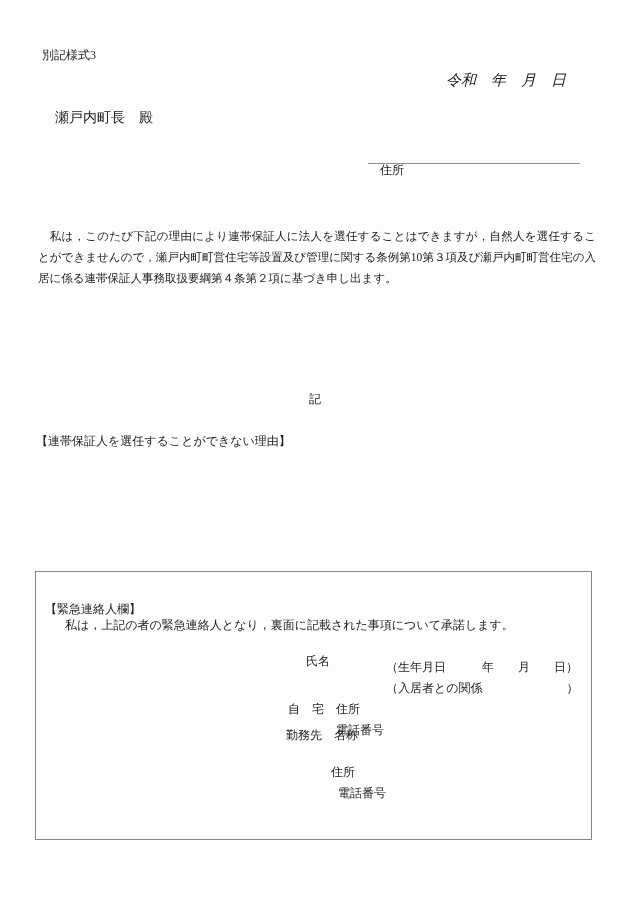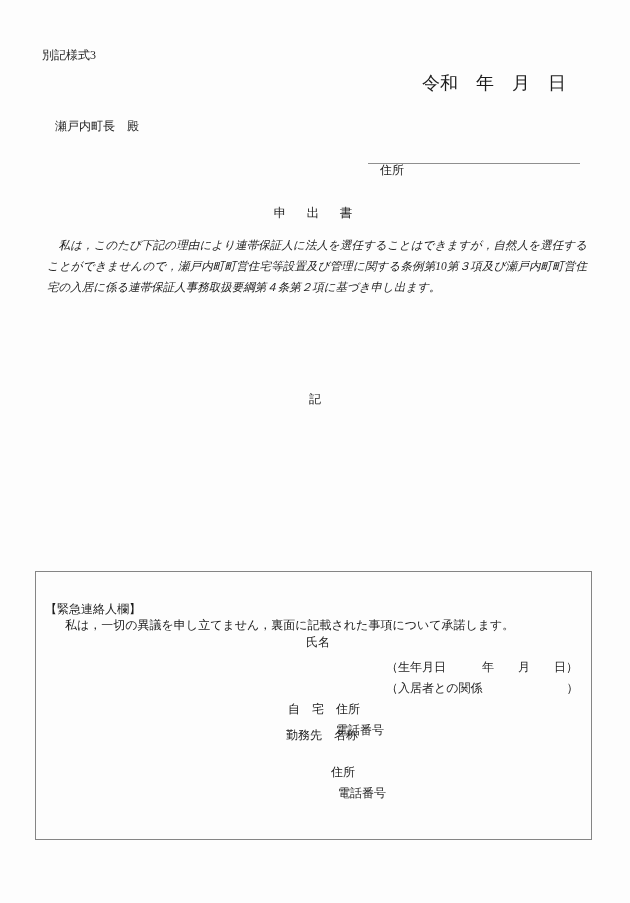--- a/index.html
+++ b/index.html
@@ -11,22 +11,22 @@
     margin: 0 auto;
     background: #fdfdfd;
     font-family: "Liberation Serif", "DejaVu Serif", serif;
     color: #1c1c1c;
     overflow: hidden;
     padding-left: 16px;
   }
   .abs { position: absolute; white-space: pre; }
 
   .form-number { left: 42px; top: 47px; font-size: 12px; }
-  .date-line   { right: 64px; top: 71px; font-size: 18px; }
-  .addressee   { left: 55px; top: 118px; font-size: 12px; }
+  .date-line   { right: 64px; top: 71px; font-size: 15px; font-style: italic; }
+  .addressee   { left: 55px; top: 109px; font-size: 14px; }
 
   .sig-row {
     position: absolute;
     left: 368px;
     width: 212px;
     height: 16px;
     border-bottom: 1px solid #8f8f8f;
     font-size: 12px;
     line-height: 15px;
     white-space: pre;
@@ -43,41 +43,41 @@
   }
 
   .body-text {
     position: absolute;
     left: 38px; top: 226px;
     width: 558px;
     font-size: 11.5px;
     line-height: 21px;
     text-align: justify;
   }
-  .body-text p { margin: 9px; font-style: italic; }
+  .body-text p { margin: 0; }
 
   .ki-marker {
     left: 0; right: 0; top: 391px;
     text-align: center;
     font-size: 12px;
   }
 
   .reason-heading { left: 36px; top: 433px; font-size: 12px; }
 
   .emergency-box {
     position: absolute;
     left: 35px; top: 571px;
     width: 557px; height: 269px;
     border: 1px solid #858585;
     font-size: 12px;
   }
   .box-row { position: absolute; white-space: pre; line-height: 14px; }
   .row-heading    { left: 9px;   top: 30px; }
   .row-consent    { left: 17px;  top: 46px; }
-  .row-name       { left: 270px; top: 63px; }
+  .row-name       { left: 270px; top: 82px; }
   .row-birth      { left: 350px; top: 88px; }
   .row-relation   { left: 350px; top: 109px; }
   .row-home       { left: 252px; top: 130px; }
   .row-home-phone { left: 300px; top: 151px; }
   .row-work       { left: 250px; top: 156px; }
   .row-work-addr  { left: 295px; top: 193px; }
   .row-work-phone { left: 302px; top: 214px; }
 
   .admin-section {
     position: absolute;
@@ -97,32 +97,32 @@
   <div class="abs form-number">別記様式3</div>
 
   <div class="abs date-line">令和　年　月　日</div>
 
   <div class="abs addressee">瀬戸内町長　殿</div>
 
   <div class="sig-row address">
     <span>住所</span>
   </div>
 
-  <div class="abs doc-title">申　出　書</div>
 
   <div class="body-text">
     <p>　私は，このたび下記の理由により連帯保証人に法人を選任することはできますが，自然人を選任することができませんので，瀬戸内町町営住宅等設置及び管理に関する条例第10第３項及び瀬戸内町町営住宅の入居に係る連帯保証人事務取扱要綱第４条第２項に基づき申し出ます。</p>
   </div>
 
   <div class="abs ki-marker">記</div>
 
+  <div class="abs reason-heading">【連帯保証人を選任することができない理由】</div>
 
   <div class="emergency-box">
     <div class="box-row row-heading">【緊急連絡人欄】</div>
-    <div class="box-row row-consent">　私は，一切の異議を申し立てません，裏面に記載された事項について承諾します。</div>
+    <div class="box-row row-consent">　私は，上記の者の緊急連絡人となり，裏面に記載された事項について承諾します。</div>
     <div class="box-row row-name">氏名</div>
     <div class="box-row row-birth">（生年月日　　　年　　月　　日）</div>
     <div class="box-row row-relation">（入居者との関係　　　　　　　）</div>
     <div class="box-row row-home">自　宅　住所</div>
     <div class="box-row row-home-phone">電話番号</div>
     <div class="box-row row-work">勤務先　名称</div>
     <div class="box-row row-work-addr">住所</div>
     <div class="box-row row-work-phone">電話番号</div>
   </div>
 

